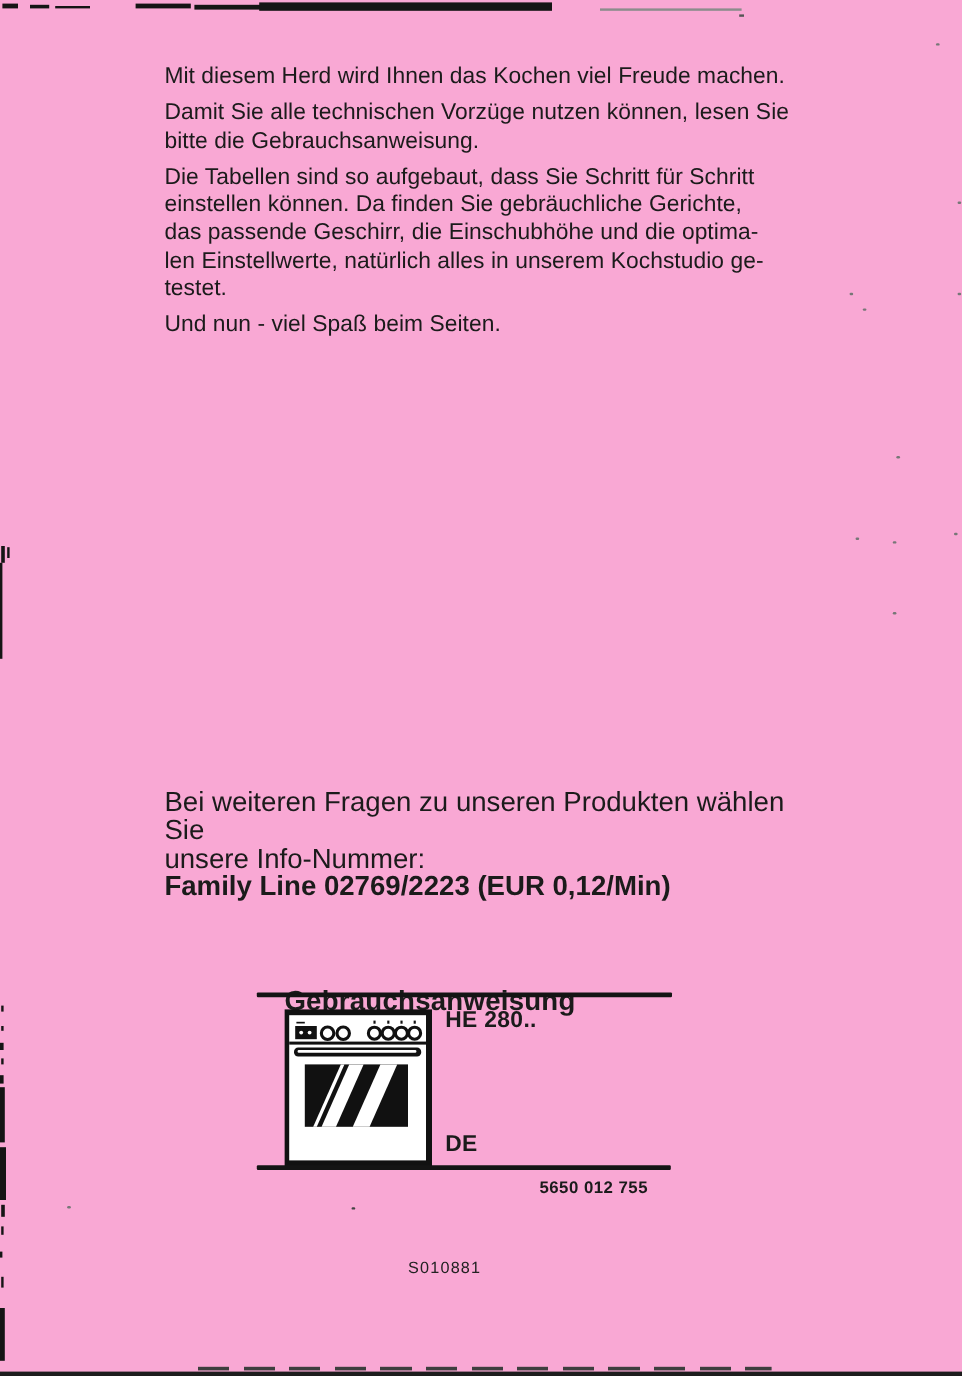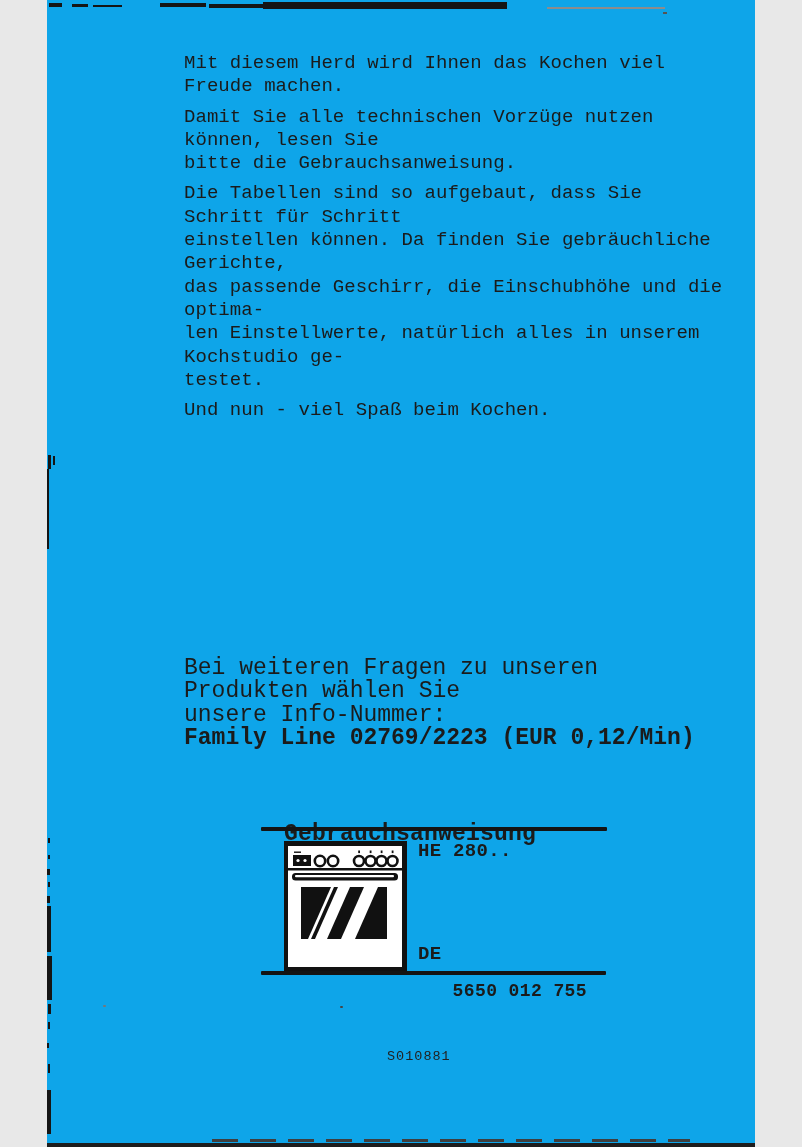--- a/index.html
+++ b/index.html
@@ -1,35 +1,35 @@
 <!DOCTYPE html>
 <html><head>
 <meta charset="utf-8">
 <style>
   html,body{margin:0;padding:0;background:#e8e8e8;}
   .page{
-    position:relative;width:708px;height:1147px;background:#0ea5e9;
-    font-family:Liberation Mono, monospace;color:#1b1b1b;overflow:hidden;
+    position:relative;width:802px;height:1147px;background:#f9a8d4;
+    font-family:Liberation Sans, sans-serif;color:#1b1b1b;overflow:hidden;
     margin:0 auto;
   }
   
   .intro{position:absolute;left:137px;top:52px;width:545px;}
   .intro p{margin:0 0 7px 0;font-size:19px;line-height:23.3px;white-space:pre-line;letter-spacing:0.05px;}
   .contact{position:absolute;left:137px;top:657px;width:545px;}
   .contact p{margin:0;font-size:23px;line-height:23.3px;white-space:pre-line;}
   .contact .phone{font-weight:bold;}
   
   .manual-title{position:absolute;left:237px;top:796px;font-size:23px;font-weight:bold;letter-spacing:0.2px;margin-top:25px;}
   .rule{position:absolute;background:#141414;border-radius:1px;}
   .rule-top{left:214px;top:827px;width:346px;height:4px;}
   .rule-bottom{left:214px;top:971px;width:345px;height:4px;}
   .oven{position:absolute;left:237px;top:841px;width:123px;height:131px;}
   .model{position:absolute;left:371px;top:840px;font-size:19px;font-weight:bold;letter-spacing:0.3px;text-align:center;}
   .lang{position:absolute;left:371px;top:943px;font-size:19px;font-weight:bold;letter-spacing:0.3px;}
-  .order-number{position:absolute;left:214px;top:981px;width:326px;text-align:right;font-size:18px;font-weight:bold;letter-spacing:0.4px;}
+  .order-number{position:absolute;left:214px;top:981px;width:326px;text-align:right;font-size:14px;font-weight:bold;letter-spacing:0.4px;}
   .doc-code{position:absolute;left:340px;top:1049px;font-size:13.5px;letter-spacing:1px;color:#222;}
   
   .art{position:absolute;background:#151515;display:block;}
   .speck{position:absolute;background:#777;width:3px;height:2px;display:block;border-radius:1px;}
   .bottom-dashes{position:absolute;left:165px;top:1139px;width:478px;height:3px;
     background:repeating-linear-gradient(90deg,#3e3e3e 0 26px,rgba(0,0,0,0) 26px 38px);}
   .bottom-line{position:absolute;left:0;top:1143px;width:802px;height:4px;background:#1d1d1d;}
 </style>
 </head>
 <body>
@@ -79,21 +79,21 @@
 
   <div class="intro">
     <p>Mit diesem Herd wird Ihnen das Kochen viel Freude machen.</p>
     <p>Damit Sie alle technischen Vorzüge nutzen können, lesen Sie
 bitte die Gebrauchsanweisung.</p>
     <p>Die Tabellen sind so aufgebaut, dass Sie Schritt für Schritt
 einstellen können. Da finden Sie gebräuchliche Gerichte,
 das passende Geschirr, die Einschubhöhe und die optima-
 len Einstellwerte, natürlich alles in unserem Kochstudio ge-
 testet.</p>
-    <p>Und nun - viel Spaß beim Kochen.</p>
+    <p>Und nun - viel Spaß beim Seiten.</p>
   </div>
 
   <div class="contact">
     <p>Bei weiteren Fragen zu unseren Produkten wählen Sie
 unsere Info-Nummer:</p>
     <p class="phone">Family Line 02769/2223 (EUR 0,12/Min)</p>
   </div>
 
   <div class="manual-title">Gebrauchsanweisung</div>
   <div class="rule rule-top"></div>

